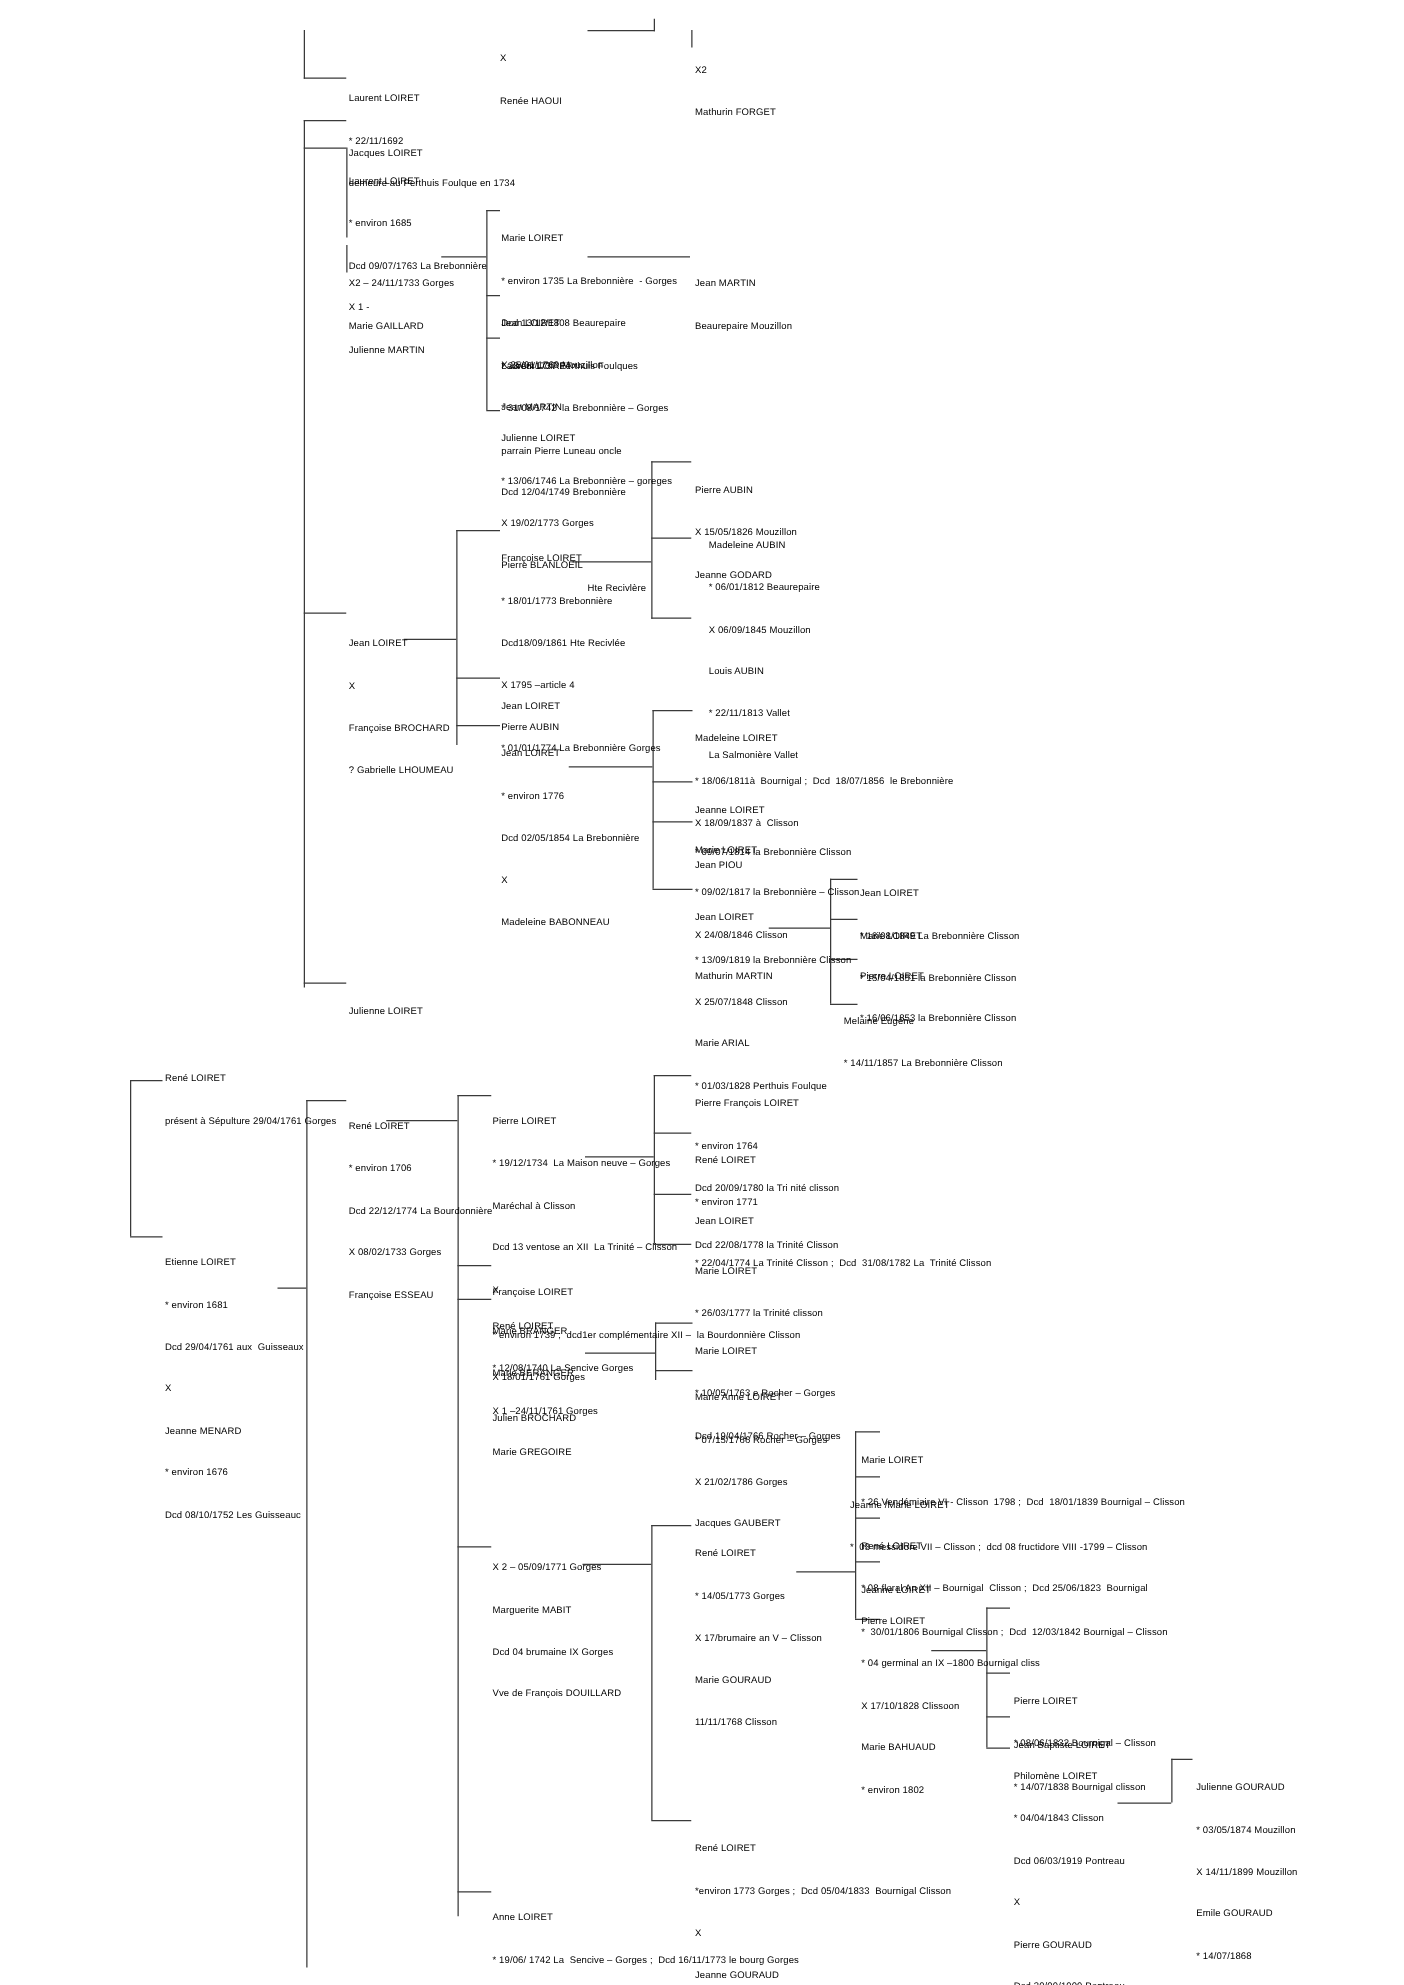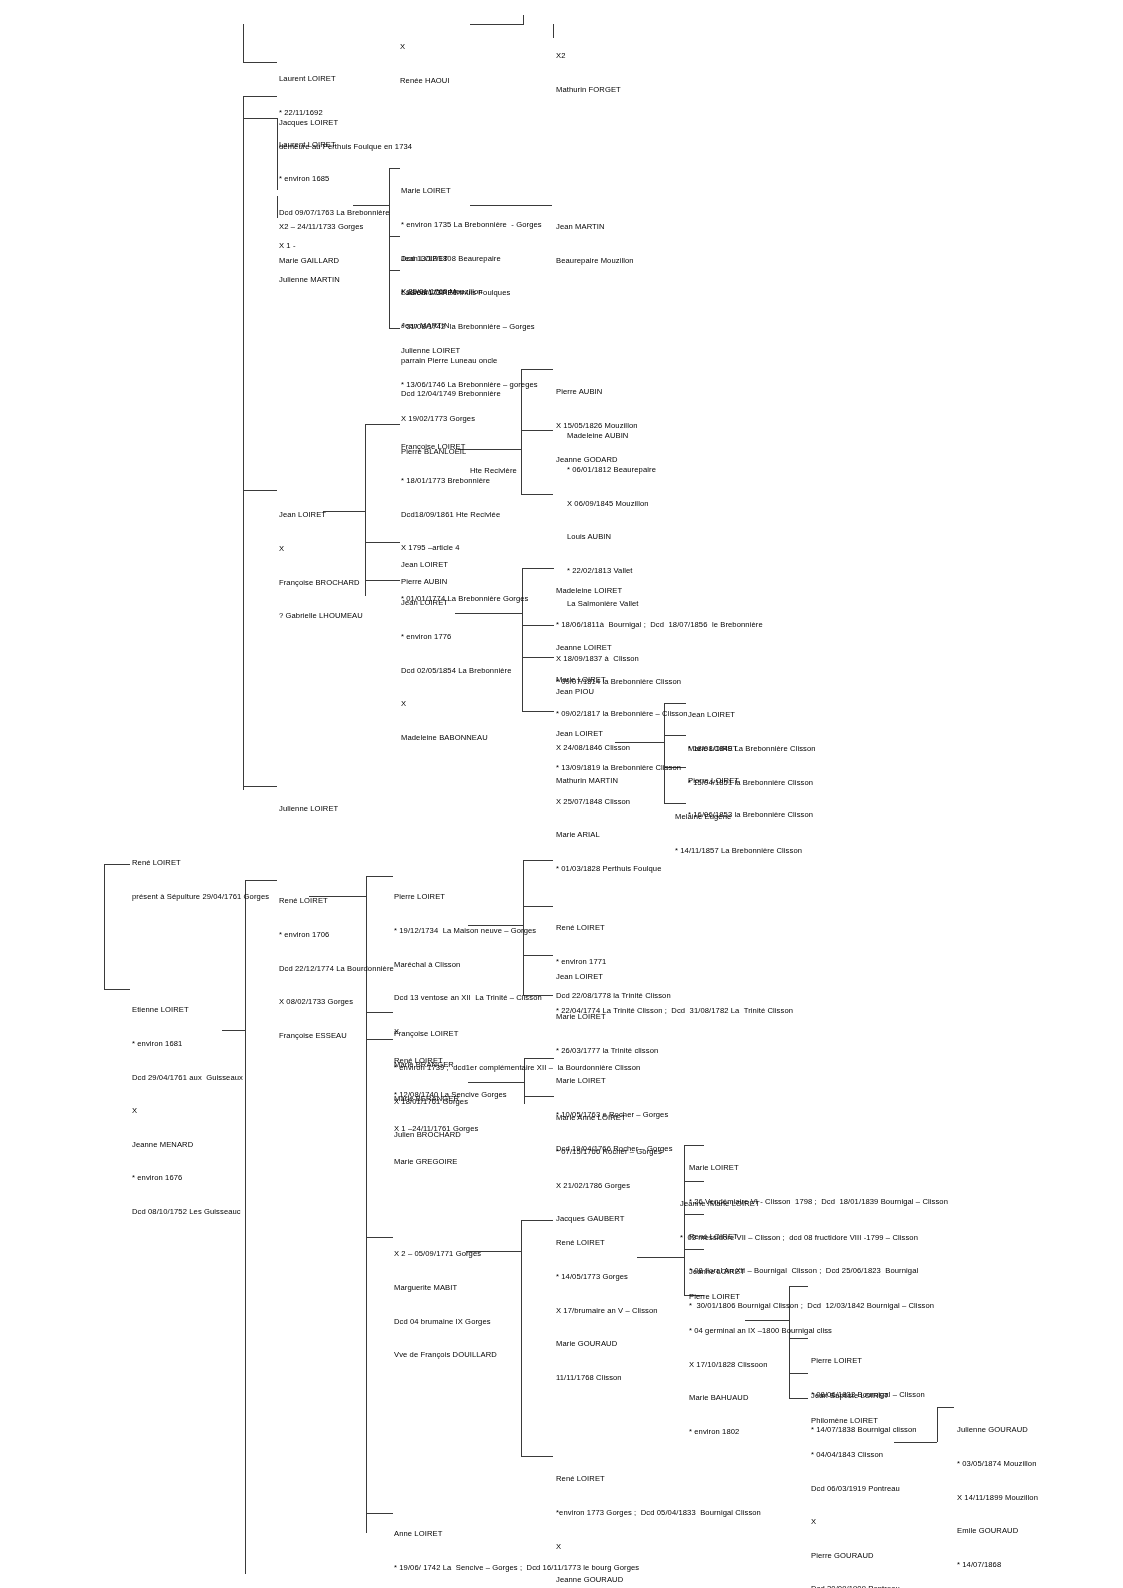--- a/index.html
+++ b/index.html
@@ -190,21 +190,21 @@
   <div class="node" style="left:556px;top:364px;">
     <span class="ln">Pierre AUBIN</span>
     <span class="ln">X 15/05/1826 Mouzillon</span>
     <span class="ln">Jeanne GODARD</span>
   </div>
   <div class="node" style="left:556px;top:408px;margin-left:11px;">
     <span class="ln">Madeleine AUBIN</span>
     <span class="ln">* 06/01/1812 Beaurepaire</span>
     <span class="ln">X 06/09/1845 Mouzillon</span>
     <span class="ln">Louis AUBIN</span>
-    <span class="ln">* 22/02/1813 Vallet</span>
+    <span class="ln">* 22/11/1813 Vallet</span>
     <span class="ln">La Salmonière Vallet</span>
   </div>
   <div class="node" style="left:401px;top:419px;">
     <span class="ln">Françoise LOIRET</span>
     <span class="ln">* 18/01/1773 Brebonnière</span>
     <span class="ln">Dcd18/09/1861 Hte Recivlée</span>
     <span class="ln">X 1795 –article 4</span>
     <span class="ln">Pierre AUBIN</span>
   </div>
   <div class="node" style="left:470px;top:443px;">
@@ -291,20 +291,25 @@
     <span class="ln">Françoise ESSEAU</span>
   </div>
   <div class="node" style="left:394px;top:869px;">
     <span class="ln">Pierre LOIRET</span>
     <span class="ln">* 19/12/1734  La Maison neuve – Gorges</span>
     <span class="ln">Maréchal à Clisson</span>
     <span class="ln">Dcd 13 ventose an XII  La Trinité – Clisson</span>
     <span class="ln">X</span>
     <span class="ln">Marie BRANGER</span>
     <span class="ln">Marie BERANGER</span>
+  </div>
+  <div class="node" style="left:556px;top:855px;">
+    <span class="ln">Pierre François LOIRET</span>
+    <span class="ln">* environ 1764</span>
+    <span class="ln">Dcd 20/09/1780 la Tri nité clisson</span>
   </div>
   <div class="node" style="left:556px;top:900px;">
     <span class="ln">René LOIRET</span>
     <span class="ln">* environ 1771</span>
     <span class="ln">Dcd 22/08/1778 la Trinité Clisson</span>
   </div>
   <div class="node" style="left:556px;top:949px;">
     <span class="ln">Jean LOIRET</span>
     <span class="ln">* 22/04/1774 La Trinité Clisson ;  Dcd  31/08/1782 La  Trinité Clisson</span>
   </div>

